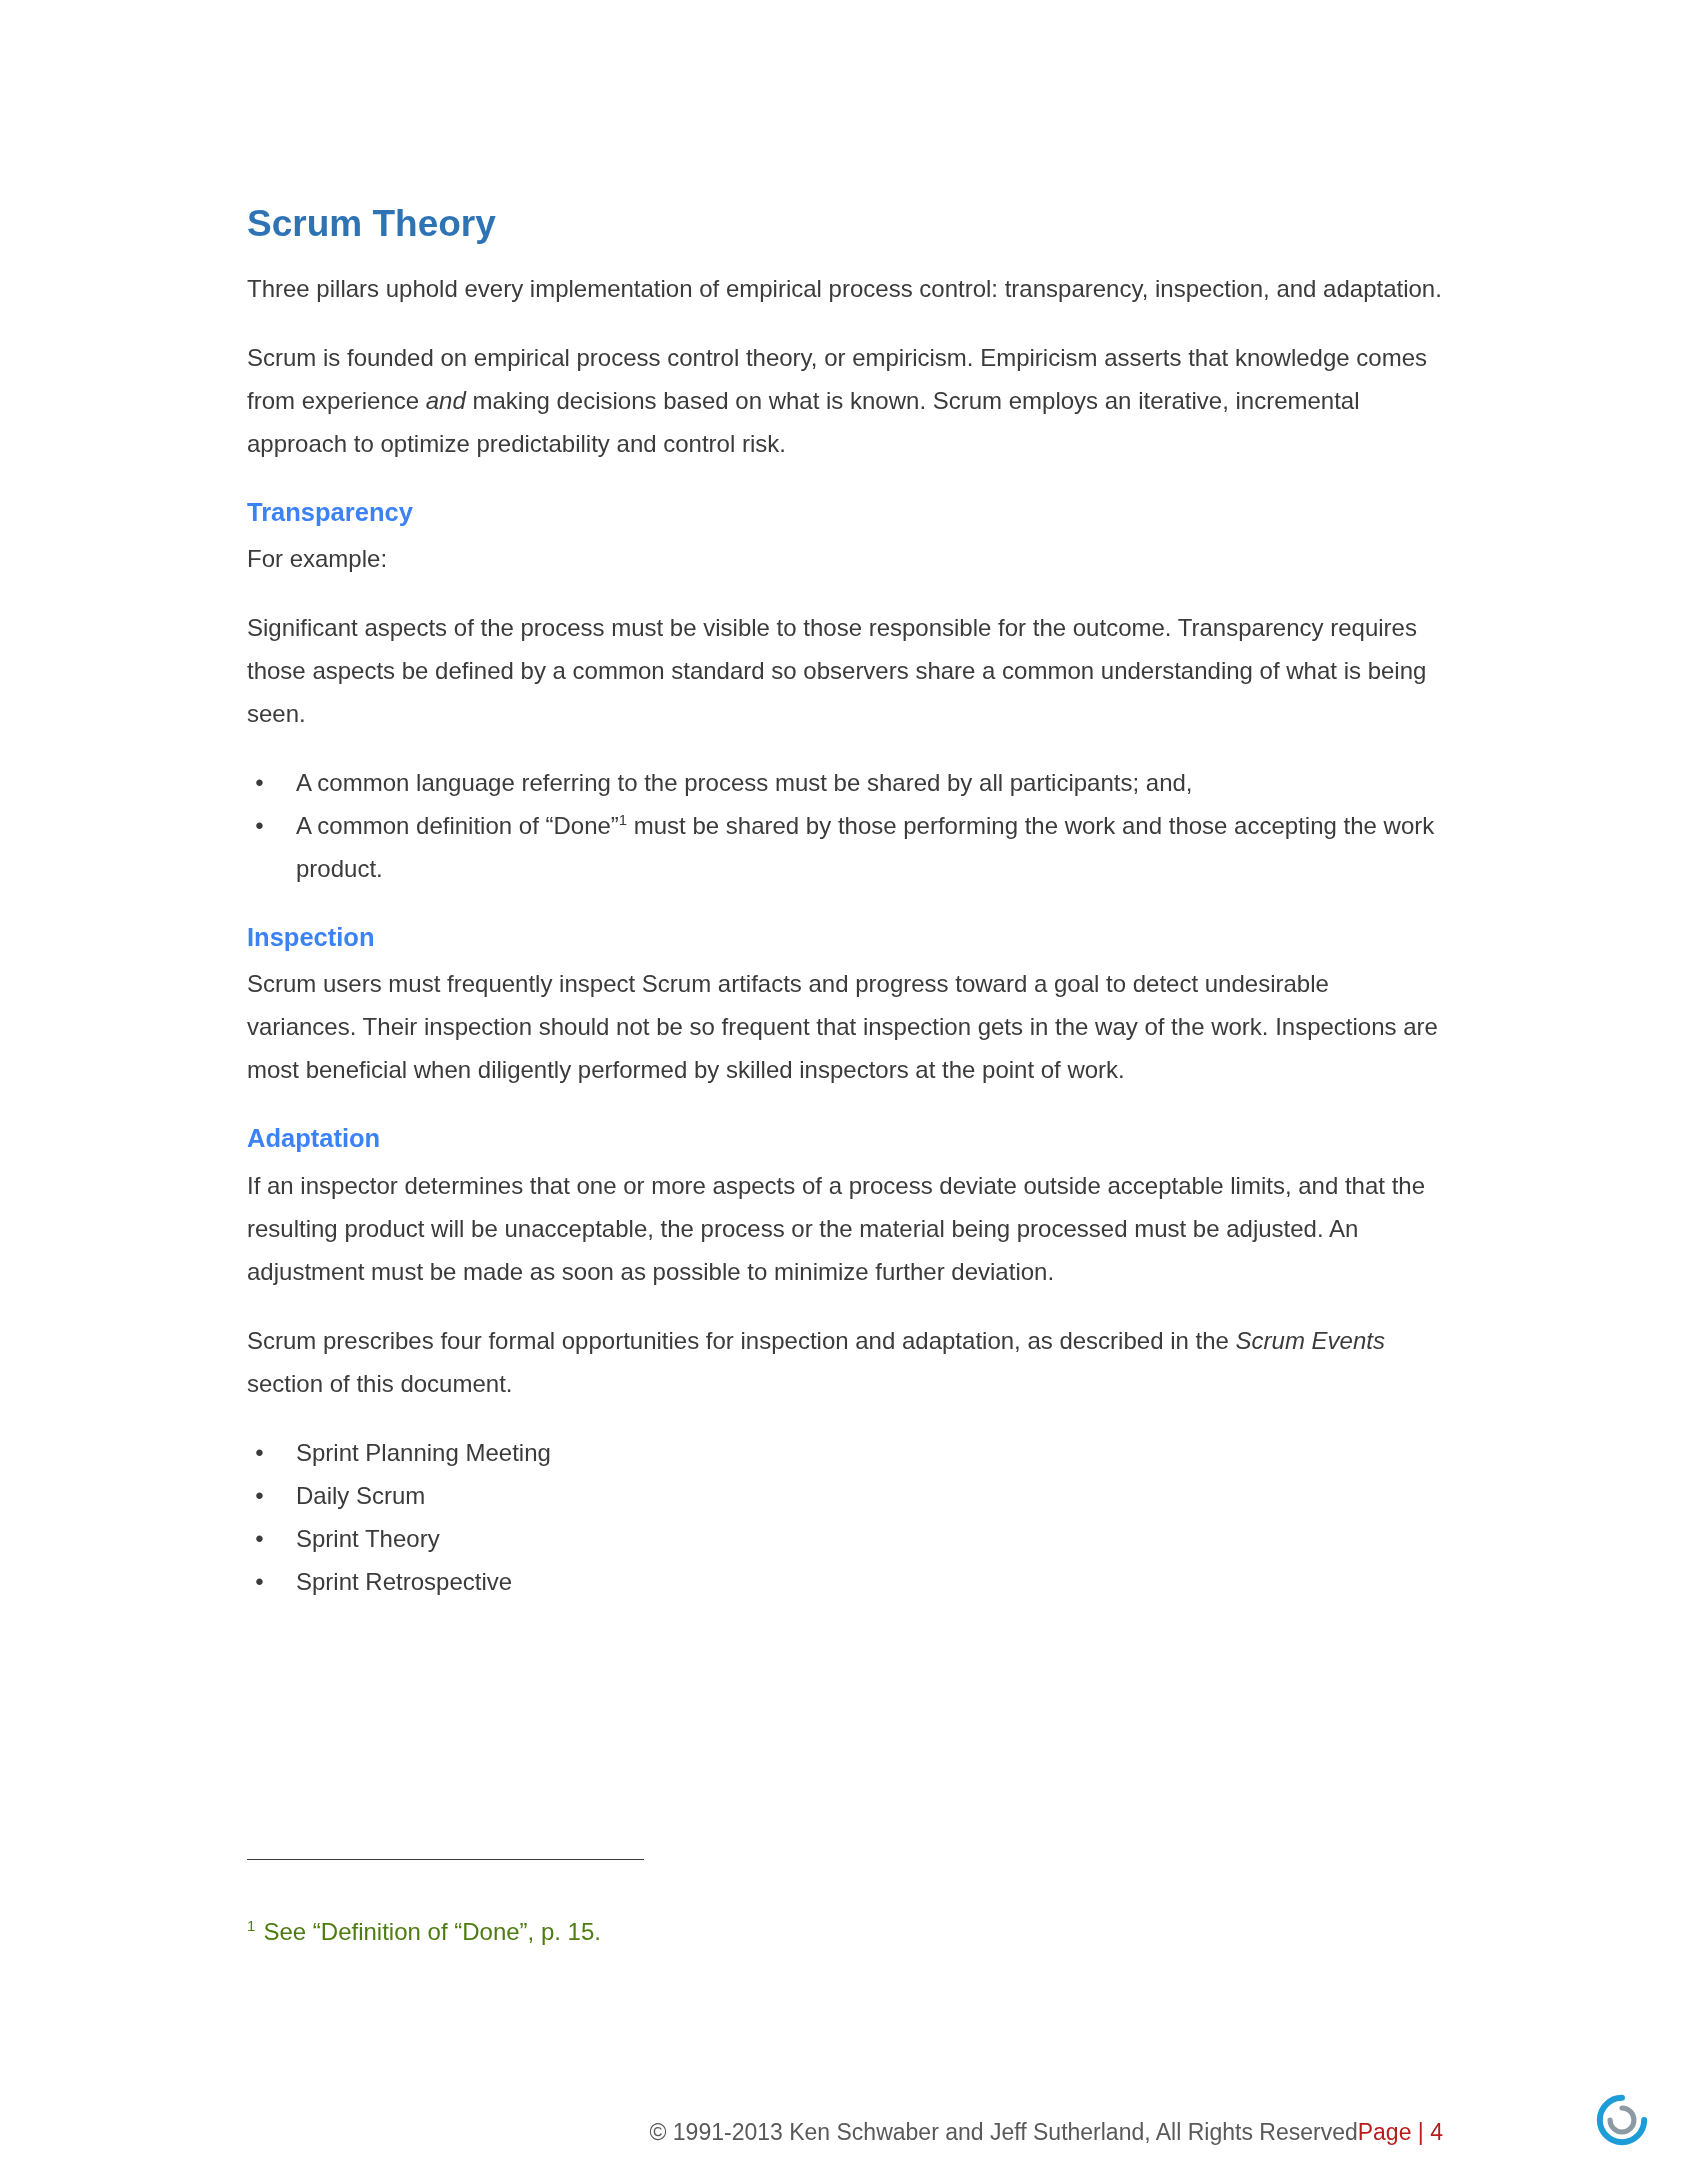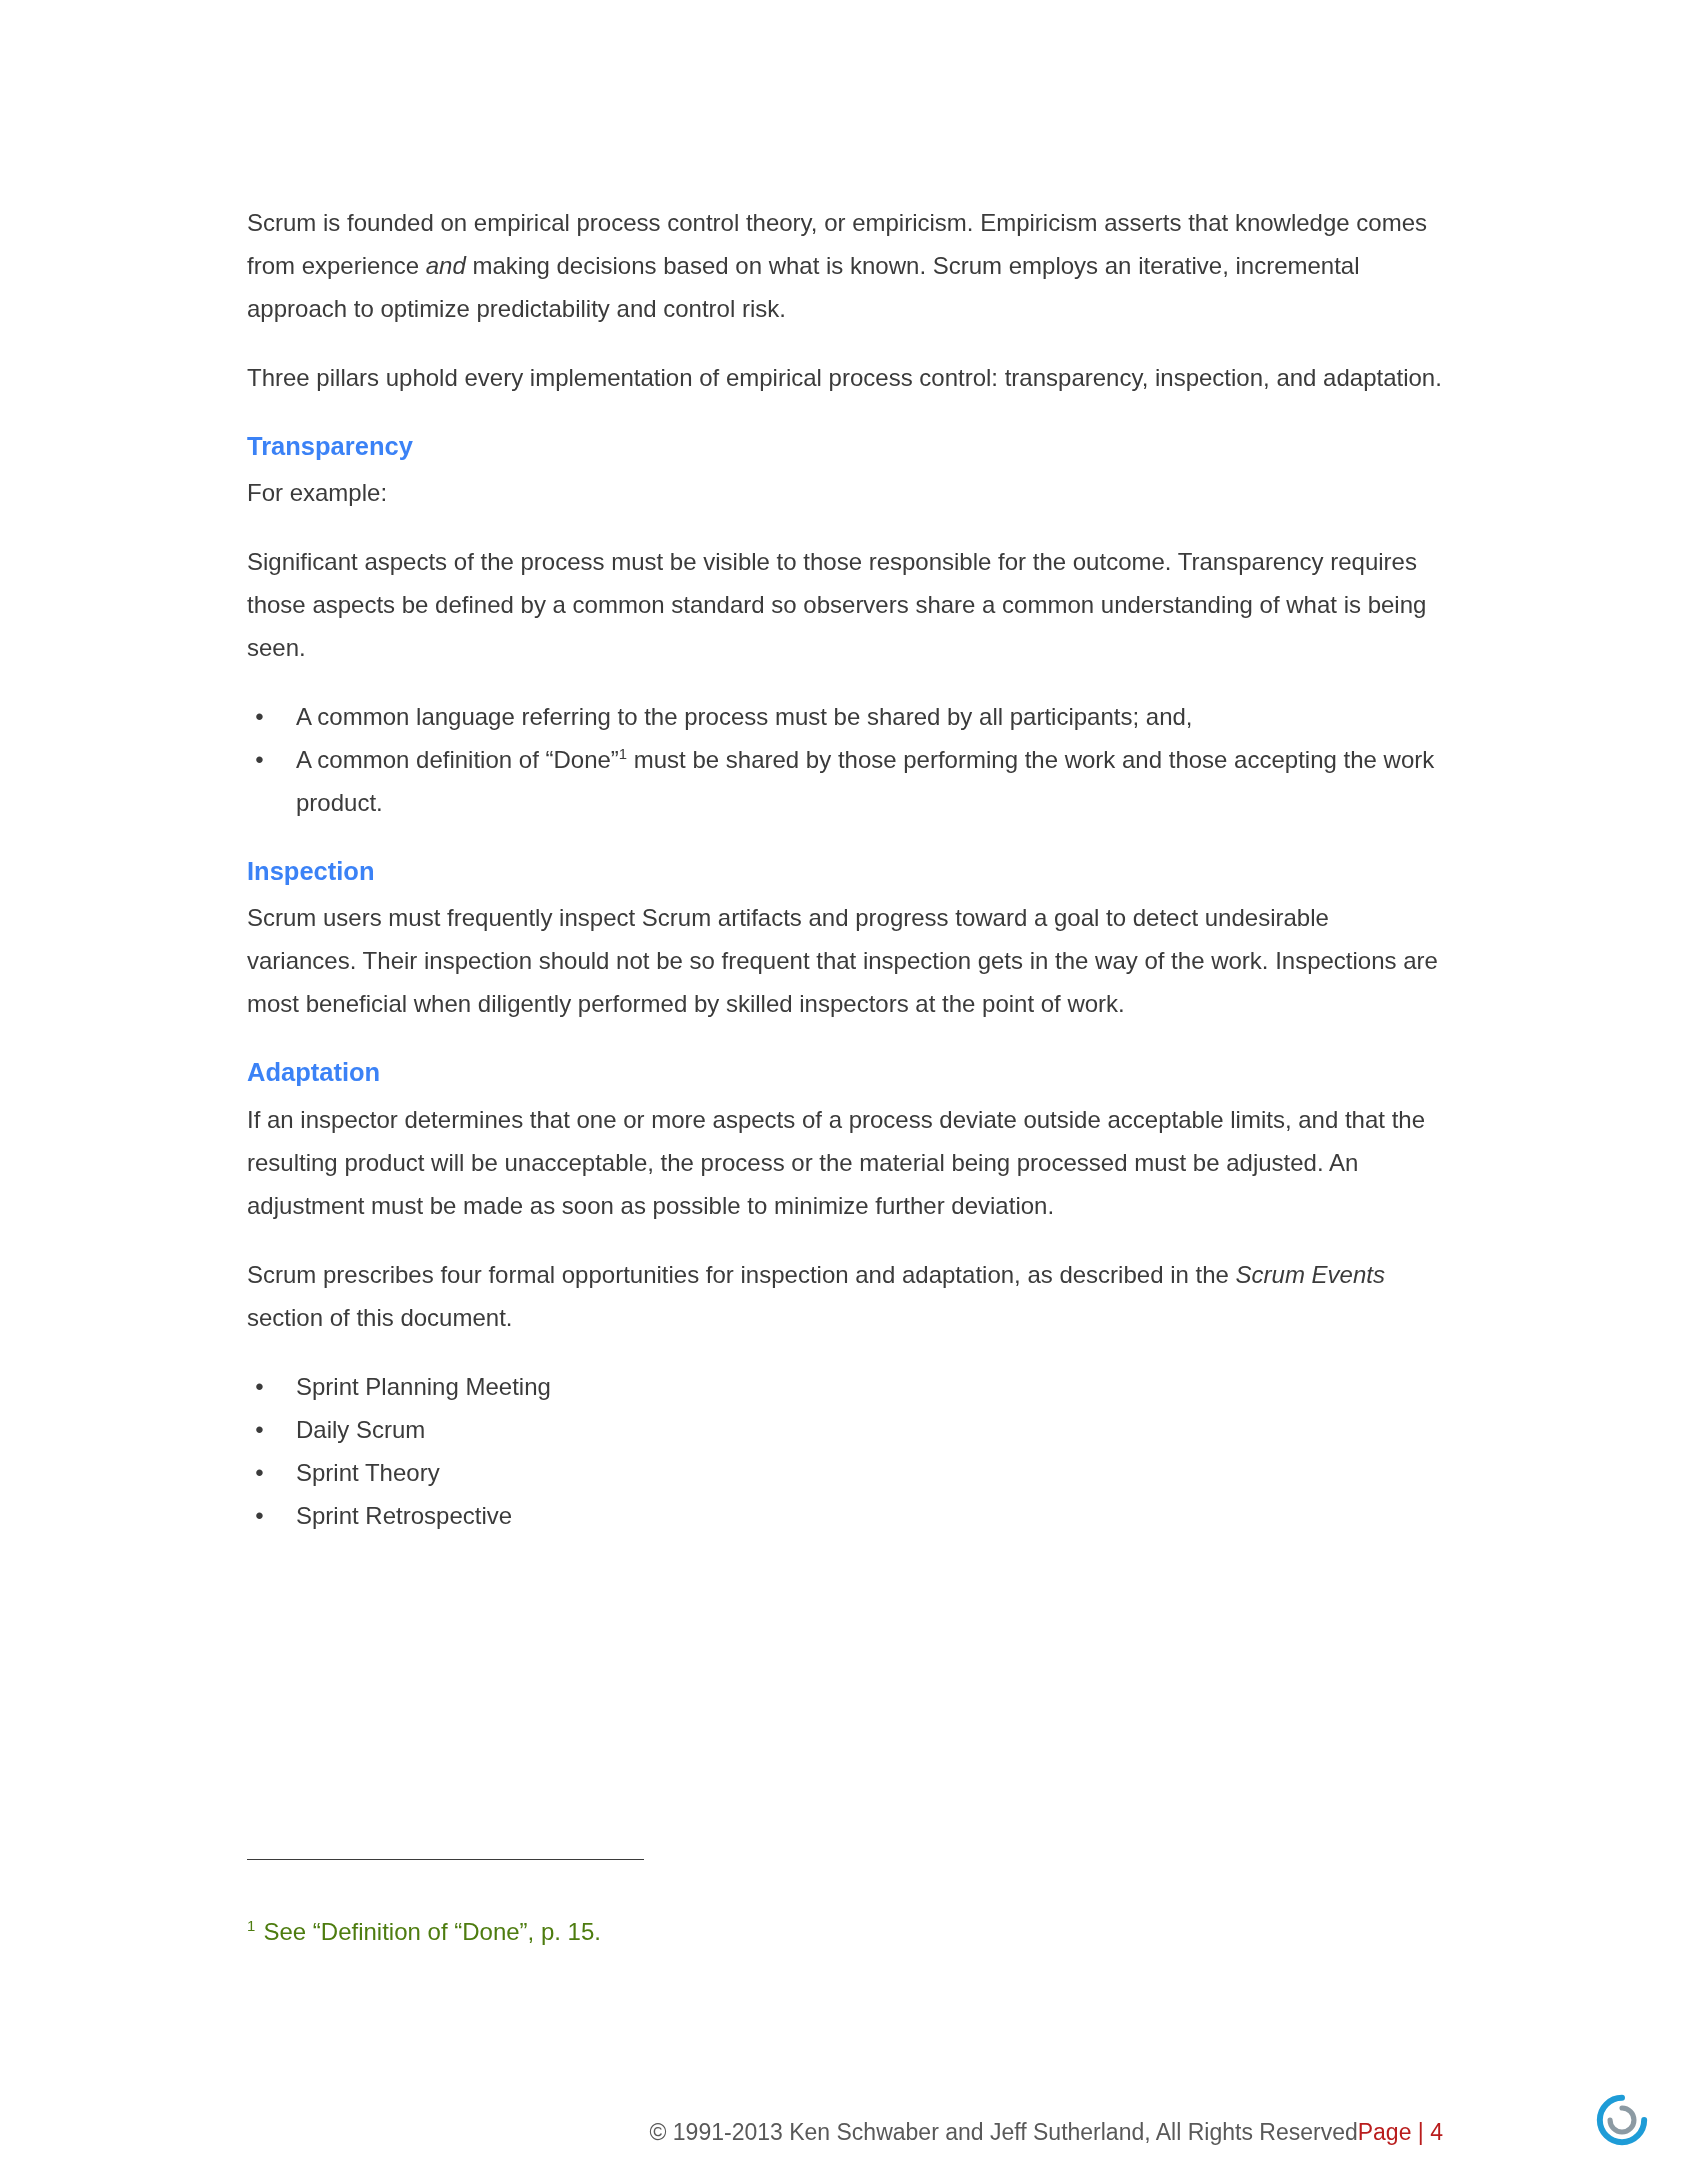--- a/index.html
+++ b/index.html
@@ -51,24 +51,25 @@
   }
   .logo svg { width: 100%; height: 100%; }
 </style>
 </head>
 <body>
 
 <div class="page">
 
   <div class="content">
 
+    <div class="h1">Scrum Theory</div>
+
+    <p>Three pillars uphold every implementation of empirical process control: transparency, inspection, and adaptation.</p>
 
     <p><span>Scrum is founded on empirical process control theory, or empiricism. Empiricism asserts that knowledge comes from experience </span><em>and</em><span> making decisions based on what is known. Scrum employs an iterative, incremental approach to optimize predictability and control risk.</span></p>
-
-    <p>Three pillars uphold every implementation of empirical process control: transparency, inspection, and adaptation.</p>
 
     <div class="h2">Transparency</div>
 
     <p>For example:</p>
 
     <p>Significant aspects of the process must be visible to those responsible for the outcome. Transparency requires those aspects be defined by a common standard so observers share a common understanding of what is being seen.</p>
 
     <ul class="blist">
       <li><span class="bullet">•</span><span>A common language referring to the process must be shared by all participants; and,</span></li>
       <li><span class="bullet">•</span><span>A common definition of “Done”</span><sup>1</sup><span> must be shared by those performing the work and those accepting the work product.</span></li>

